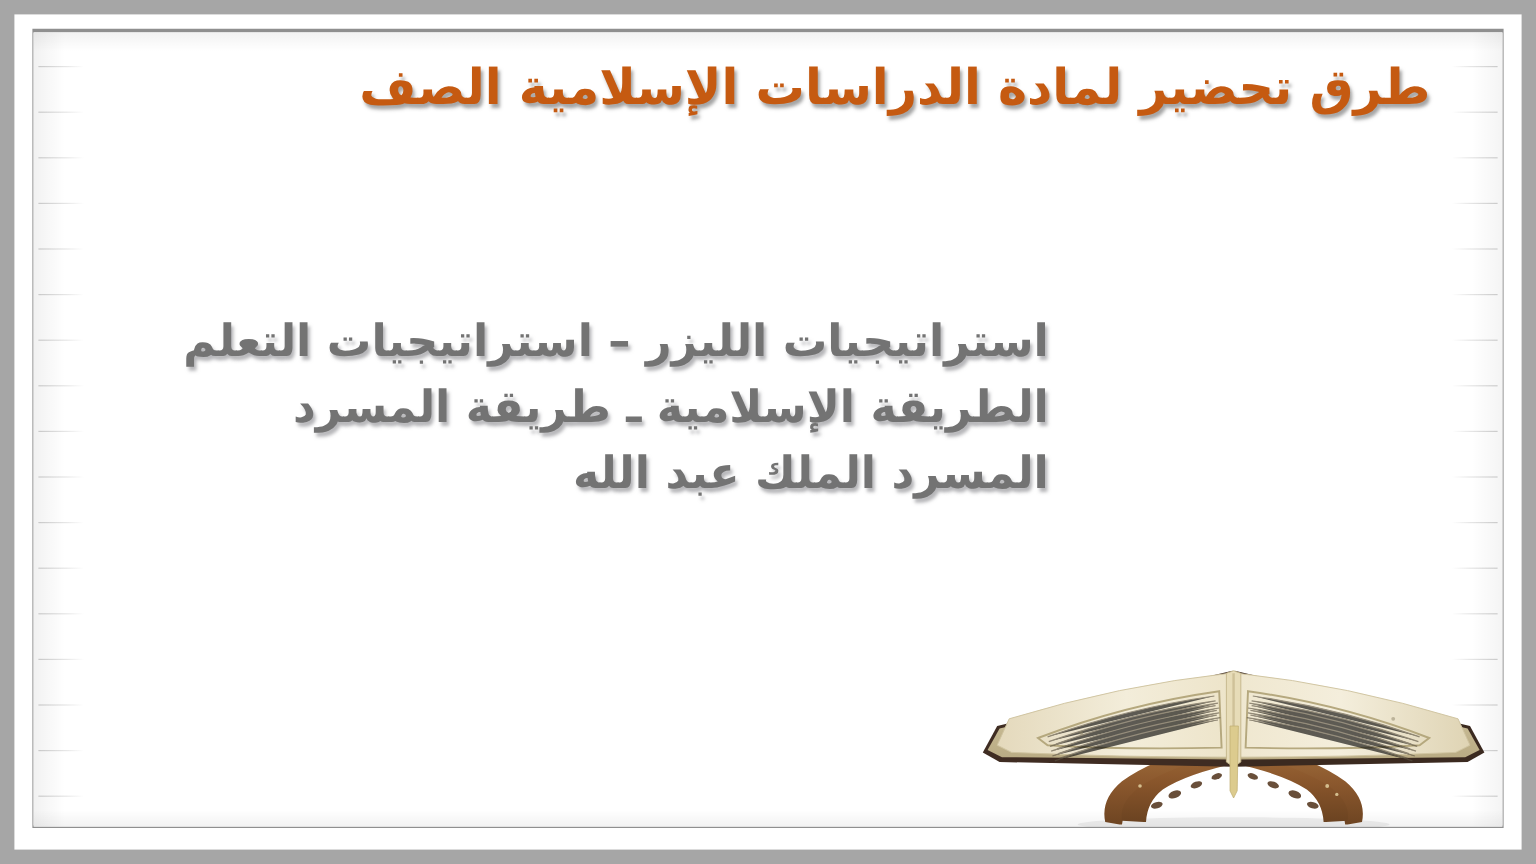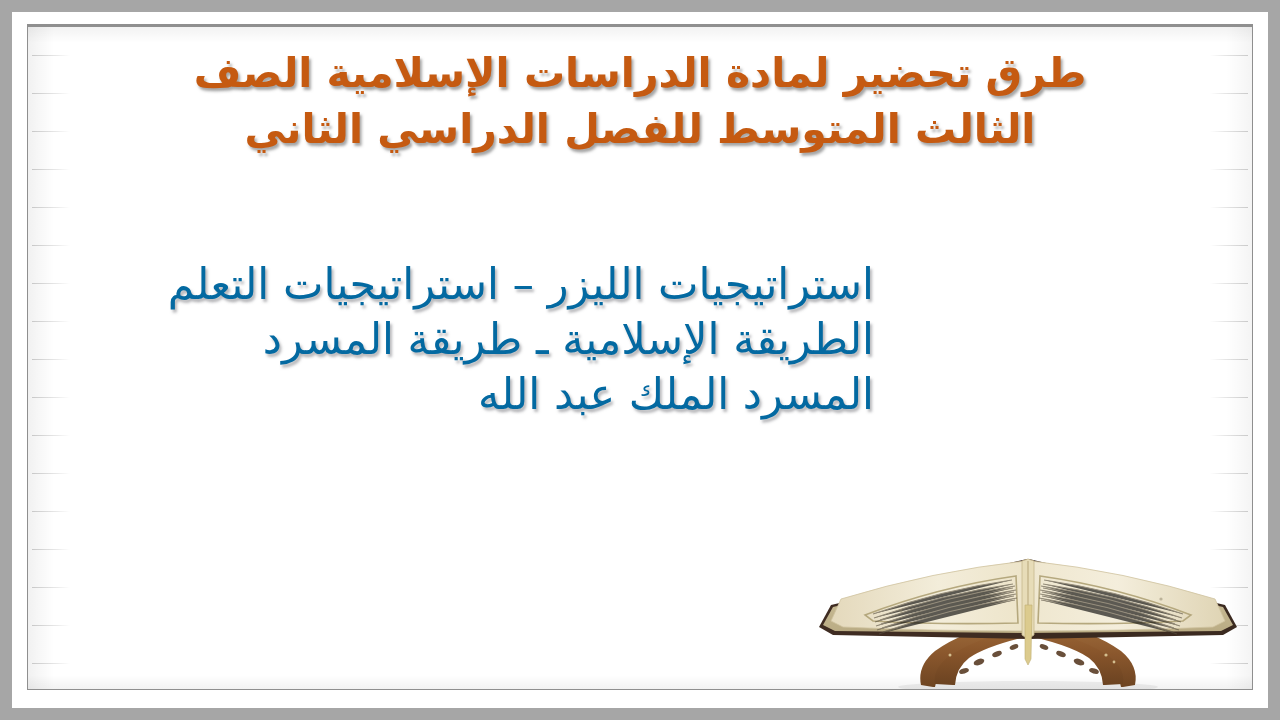--- a/index.html
+++ b/index.html
@@ -101,21 +101,21 @@
                       background: linear-gradient(to bottom, rgba(0,0,0,.05), rgba(0,0,0,0)); }
   .edge-shade.bottom{ left: 0; right: 0; bottom: 0; top: auto; width: auto; height: 14px;
                       background: linear-gradient(to top, rgba(0,0,0,.05), rgba(0,0,0,0)); }
 
   
   .title-block {
     position: absolute;
     left: 60px;
     top: 18px;
     width: 1104px;
-    text-align: center;
+    text-align: right;
     direction: rtl;
   }
   .title-line {
     font-family: "DejaVu Sans", "Liberation Sans", sans-serif;
     font-weight: bold;
     font-size: 41px;
     line-height: 56px;
     color: #C55A11;
     letter-spacing: 0px;
     text-shadow: 2px 3px 3px rgba(90,90,90,0.55);
@@ -126,24 +126,24 @@
   .body-block {
     position: absolute;
     right: 378px;
     top: 230px;
     width: 720px;
     text-align: right;
     direction: rtl;
   }
   .body-line {
     font-family: "DejaVu Sans", "Liberation Sans", sans-serif;
-    font-weight: normal;
-    font-size: 43px;
+    font-weight: bold;
+    font-size: 37px;
     line-height: 55px;
-    color: #0369a1;
+    color: #737373;
     text-shadow: 2px 3px 3px rgba(120,120,125,0.55);
     white-space: nowrap;
   }
 
   
   .quran-art {
     position: absolute;
     left: 785px;
     top: 508px;
     width: 430px;
@@ -203,21 +203,20 @@
         <div class="rule" style="top: 636px;"></div>
       </div>
 
     <div class="edge-shade left"></div>
     <div class="edge-shade right"></div>
     <div class="edge-shade top"></div>
     <div class="edge-shade bottom"></div>
 
     <div class="title-block">
       <div class="title-line">طرق تحضير لمادة الدراسات الإسلامية الصف</div>
-      <div class="title-line">الثالث المتوسط للفصل الدراسي الثاني</div>
     </div>
 
     <div class="body-block">
       <div class="body-line">استراتيجيات الليزر – استراتيجيات التعلم</div>
       <div class="body-line">الطريقة الإسلامية ـ طريقة المسرد</div>
       <div class="body-line">المسرد الملك عبد الله</div>
     </div>
 
     <div class="quran-art">
       <svg viewBox="0 0 430 162" xmlns="http://www.w3.org/2000/svg" aria-hidden="true">

